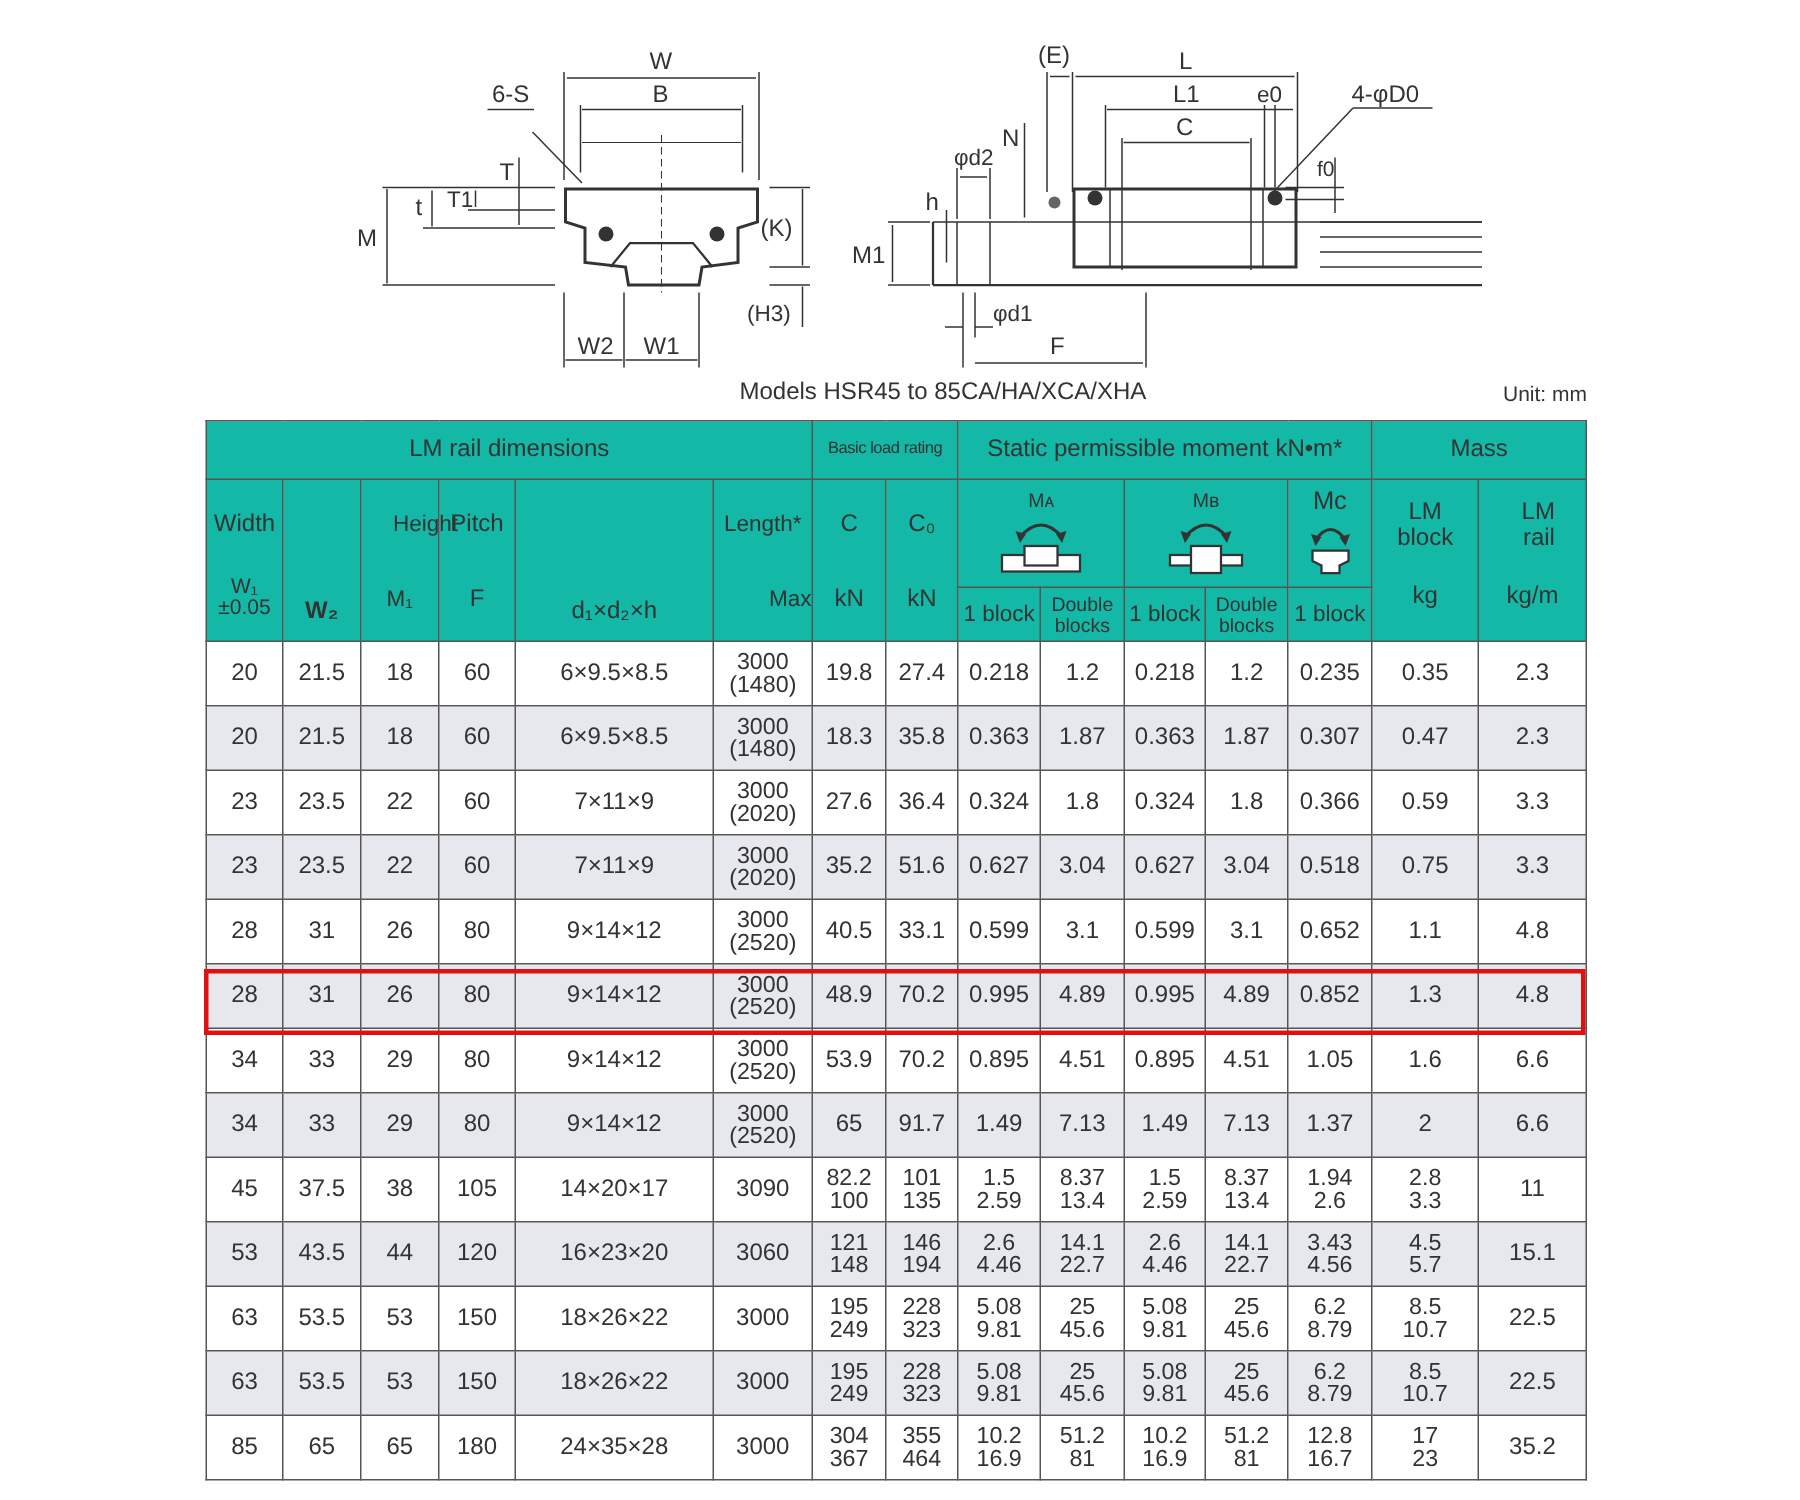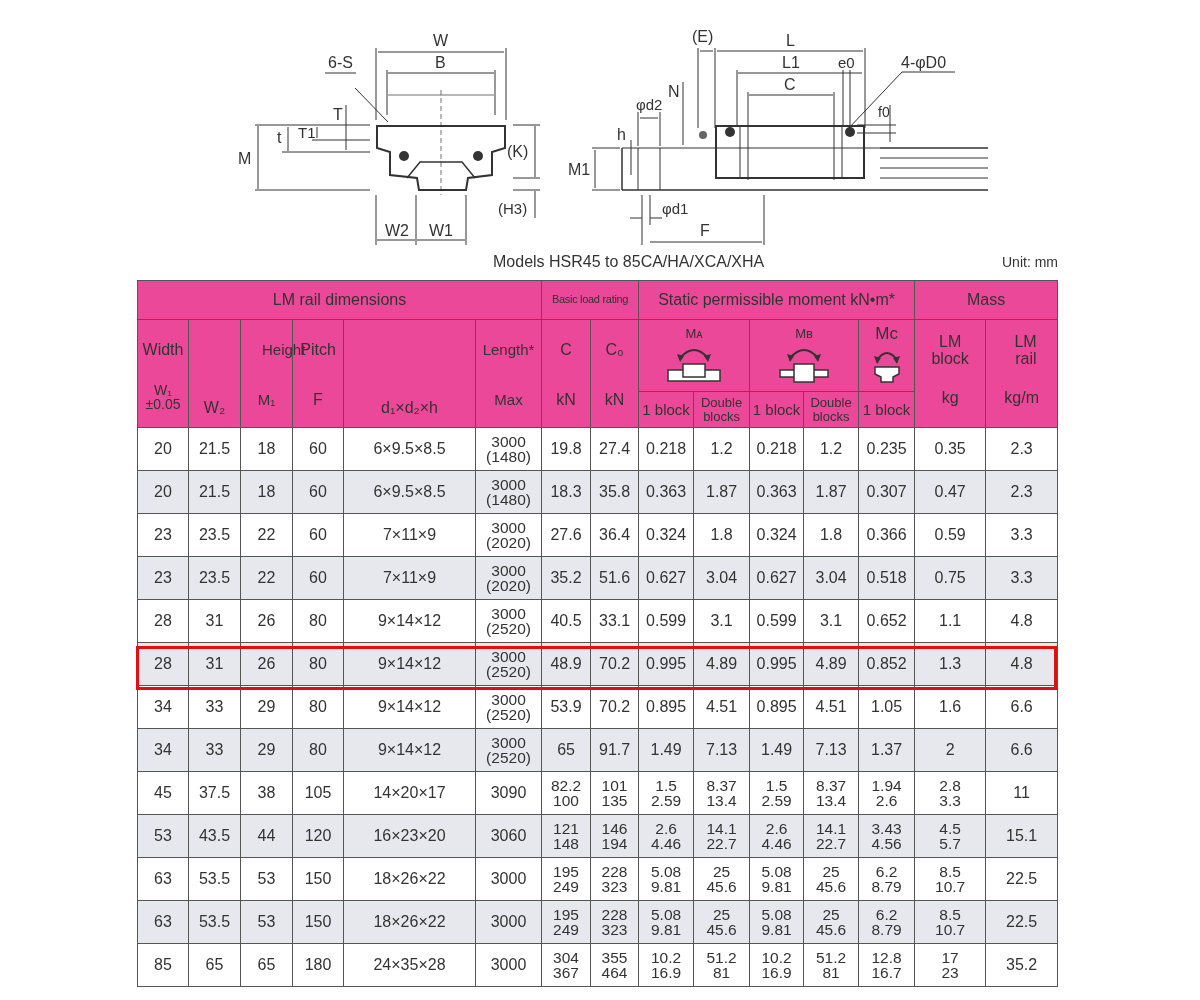--- a/index.html
+++ b/index.html
@@ -6,21 +6,21 @@
   body { width:1200px; height:1000px; position:relative; overflow:hidden;
          font-family:"Liberation Sans", sans-serif; color:#333; }
   .diagram { position:absolute; }
   .diagram text { font-family:"Liberation Sans", sans-serif; fill:#333; }
   .caption { position:absolute; top:253px; left:493px; font-size:16px; color:#333; }
   .unit { position:absolute; top:254px; right:142px; font-size:14px; color:#333; }
   table.spec { position:absolute; left:137px; top:280px; border-collapse:collapse;
                table-layout:fixed; width:920px; }
   table.spec td, table.spec th { border:1.5px solid #555; text-align:center; vertical-align:middle;
                padding:0; font-weight:normal; font-size:16px; color:#333; line-height:1.05; }
-  table.spec th { background:#ec4899; }
+  table.spec th { background:#14b8a6; }
   .h1 { height:39px; font-size:17px; }
   .small { font-size:11px !important; letter-spacing:-0.3px; }
   .th-bot { vertical-align:bottom !important; padding-bottom:2px !important; }
   tr.data td { height:42px; }
   tr.data.alt td { background:#e6e8ee; }
   tr.data td.two { line-height:1.0; font-size:15.5px; }
   .highlight { position:absolute; left:136px; top:646px; width:921px; height:44px;
                border:3px solid #e01010; pointer-events:none; box-sizing:border-box; }
   .momicon { display:block; margin:0 auto; }
 </style>
@@ -166,33 +166,33 @@
       <th colspan="2" class="small">Basic load rating</th>
       <th colspan="5">Static permissible moment kN•m*</th>
       <th colspan="2">Mass</th>
     </tr>
     <tr style="height:72px;">
       <th rowspan="2" style="vertical-align:top;">
         <div style="padding-top:22px;">Width</div>
         <div style="padding-top:24px;font-size:14px;">W₁</div>
         <div style="font-size:14px;">±0.05</div>
       </th>
-      <th rowspan="2" class="th-bot" style="padding-bottom:10px !important;"><span>W₂</span></th>
+      <th rowspan="2" class="th-bot" style="padding-bottom:10px !important;font-weight:bold;"><span>W₂</span></th>
       <th rowspan="2" style="vertical-align:top;font-size:15px;">
         <div style="padding-top:22px;margin-left:21px;">Height</div>
         <div style="padding-top:34px;">M₁</div>
       </th>
       <th rowspan="2" style="vertical-align:top;">
         <div style="padding-top:22px;">Pitch</div>
         <div style="padding-top:33px;">F</div>
       </th>
       <th rowspan="2" class="th-bot" style="padding-bottom:10px !important;"><span>d₁×d₂×h</span></th>
       <th rowspan="2" style="vertical-align:top;font-size:15px;">
         <div style="padding-top:22px;">Length*</div>
-        <div style="padding-top:34px;">Max</div>
+        <div style="padding-top:34px;text-align:right;">Max</div>
       </th>
       <th rowspan="2" style="vertical-align:top;">
         <div style="padding-top:22px;">C</div>
         <div style="padding-top:33px;">kN</div>
       </th>
       <th rowspan="2" style="vertical-align:top;">
         <div style="padding-top:22px;">C₀</div>
         <div style="padding-top:33px;">kN</div>
       </th>
       <th colspan="2">

